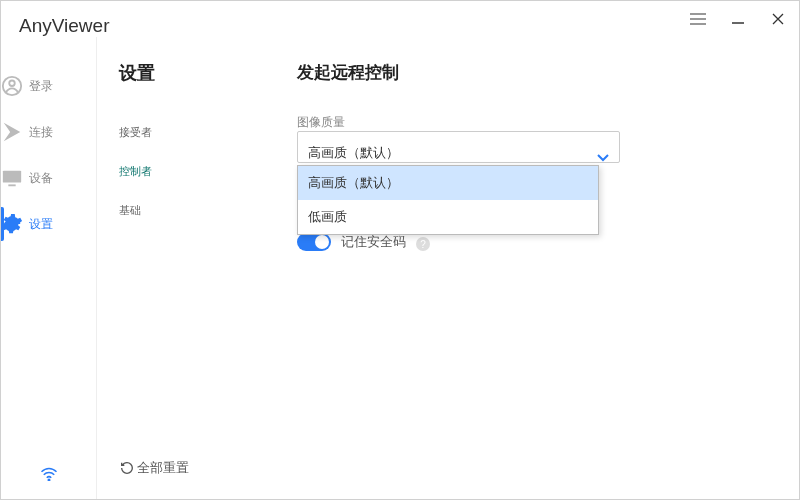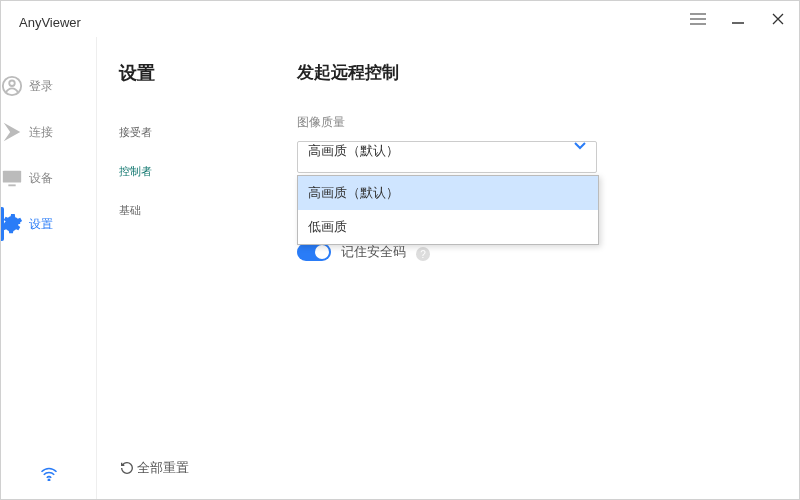--- a/index.html
+++ b/index.html
@@ -1,37 +1,37 @@
 <!DOCTYPE html>
 <html><head>
 <meta charset="utf-8">
 <style>
   * { box-sizing: border-box; margin: 0; padding: 0; }
   html, body { width: 800px; height: 500px; font-family: "Microsoft YaHei", "PingFang SC", sans-serif; background: #fff; overflow: hidden; }
   .window { width: 800px; height: 500px; border: 1px solid #d0d0d0; display: flex; flex-direction: column; position: relative; }
   .titlebar { height: 36px; display: flex; align-items: center; justify-content: flex-end; padding: 0 12px; }
-  .title-left { position:absolute; left:18px; top:14px; font-size:13px; color:#333; }
+  .title-left { position:absolute; left:18px; top:14px; font-size:19px; color:#333; }
   .win-controls { display: flex; gap: 22px; align-items: center; }
   .win-btn { width: 18px; height: 18px; display:flex; align-items:center; justify-content:center; color:#333; }
   .body { flex: 1; display: flex; }
   .sidebar { width: 96px; border-right: 1px solid #eee; display:flex; flex-direction:column; align-items:center; padding-top: 26px; position:relative; }
   .nav-item { width: 100%; display:flex; flex-direction:row; align-items:center; gap:6px; padding: 12px 0; color:#888; font-size:12px; cursor:pointer;text-align:right; }
   .nav-item.active { color:#2a7cf7; position:relative; }
   .nav-item.active::before { content:""; position:absolute; left:0; top:6px; bottom:6px; width:3px; background:#2a7cf7; border-radius:0 2px 2px 0; }
   .nav-icon { width:22px; height:22px; display:flex; align-items:center; justify-content:center; }
   .sidebar-bottom { position:absolute; bottom:18px; left:0; right:0; display:flex; justify-content:center; color:#2a7cf7; }
   .subnav { width: 170px; padding: 24px 0 0 22px; position:relative; }
   .subnav h2 { font-size:18px; font-weight:600; color:#222; margin-bottom: 28px; }
   .sub-item { font-size:11px; color:#666; padding: 12px 0; cursor:pointer; }
   .sub-item.active { color:#0f766e; }
   .reset-row { position:absolute; bottom:22px; left:22px; display:flex; align-items:center; gap:2px; color:#555; font-size:13px; cursor:pointer;}
   .main { flex:1; padding: 24px 30px 0 30px; }
   .main h2 { font-size:17px; font-weight:600; color:#222; margin-bottom: 30px; }
-  .field-label { font-size:12px; color:#888; margin-bottom:10px; }
-  .select-box { width: 300px; height:32px; border:1px solid #ccc; border-radius:2px; display:flex; align-items:flex-start; justify-content:space-between; padding:0 10px; font-size:13px; color:#333; cursor:pointer; position:relative;}
+  .field-label { font-size:12px; color:#888; }
+  .select-box { width: 323px; height:32px; border:1px solid #ccc; border-radius:2px; display:flex; align-items:flex-end; justify-content:space-between; padding:0 10px; font-size:13px; color:#333; cursor:pointer; position:relative;}
   .dropdown { position:absolute; left:-1px; top:33px; width:302px; border:1px solid #bbb; background:#fff; box-shadow: 2px 2px 6px rgba(0,0,0,0.15); z-index:10;}
   .dropdown-item { padding: 8px 10px; font-size:13px; color:#333; cursor:pointer;}
   .dropdown-item.selected { background:#cfe5ff; }
   .toggle-row { margin-top: 70px; display:flex; align-items:flex-end; gap:10px; font-size:13px; color:#555;}
   .toggle { width:34px; height:18px; border-radius:9px; background:#2a7cf7; position:relative;}
   .toggle::after { content:""; position:absolute; right:2px; top:2px; width:14px; height:14px; background:#fff; border-radius:50%; }
   .help-icon { width:14px; height:14px; border-radius:50%; background:#ddd; color:#fff; font-size:10px; display:flex; align-items:center; justify-content:center;}
   .chev { color:#2a7cf7; }
   svg { display:block; }
 </style>

